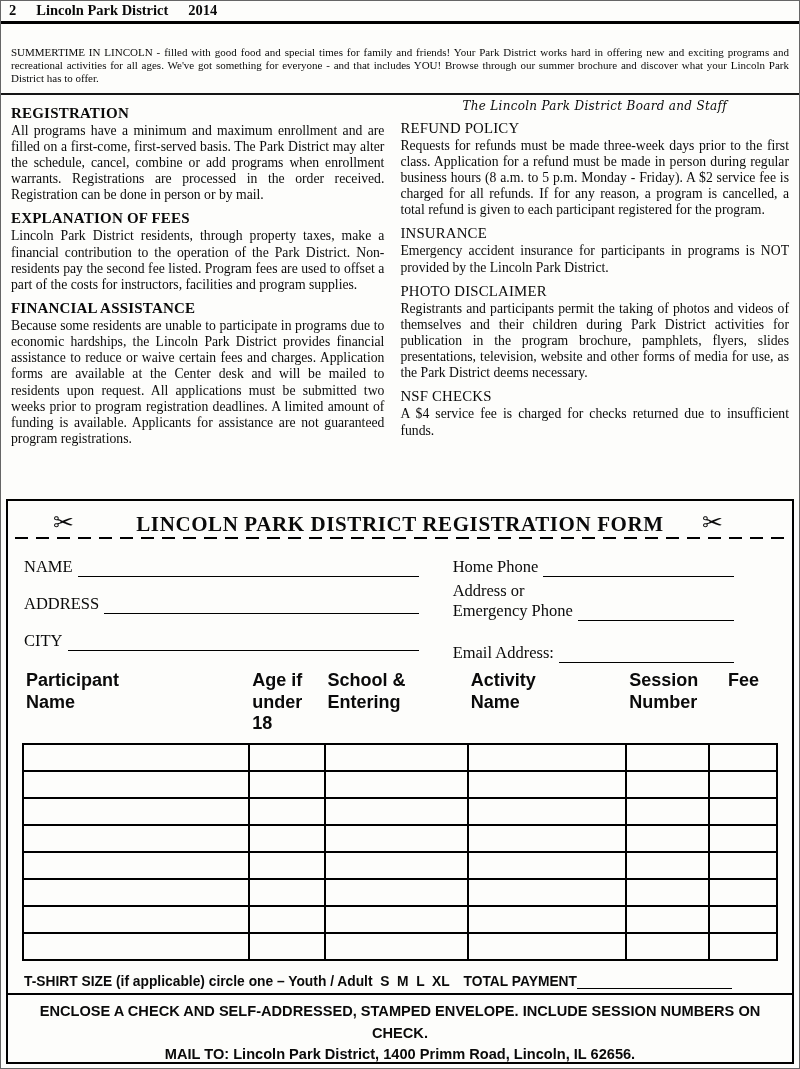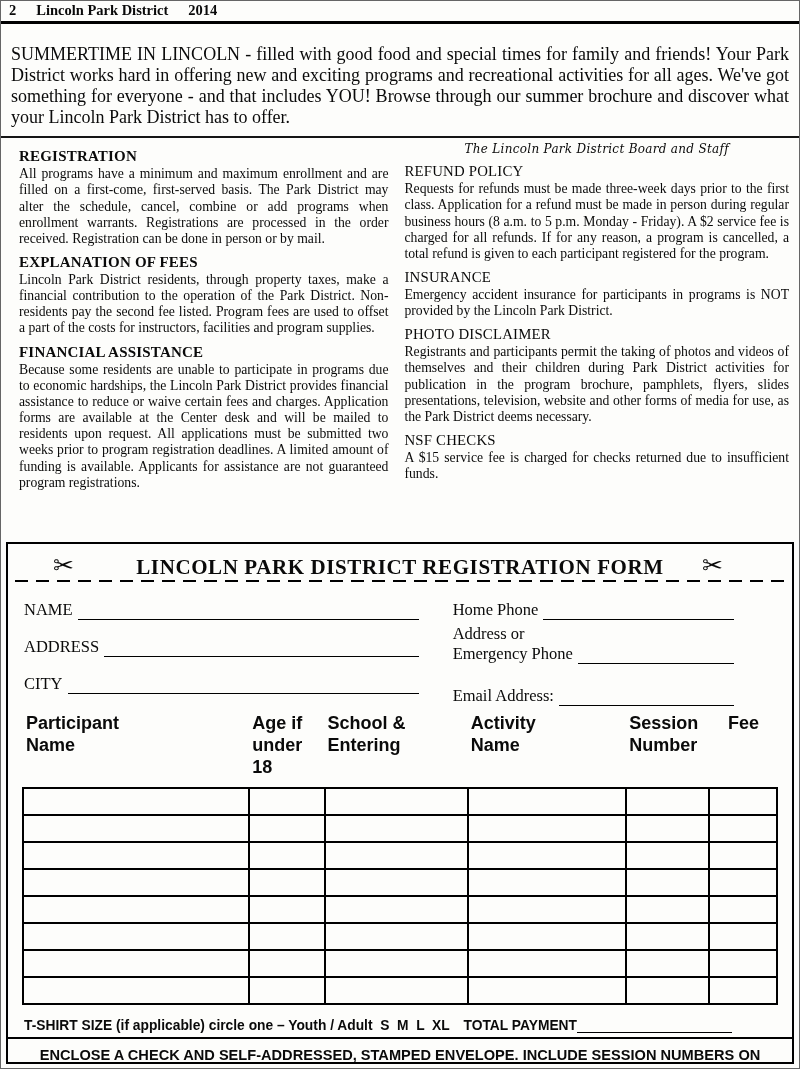--- a/index.html
+++ b/index.html
@@ -3,22 +3,22 @@
 <meta charset="utf-8">
 <style>
   * { margin:0; padding:0; box-sizing:border-box; }
   html, body { background:#e9e9e9; }
   .page {
     width:800px; height:1069px; margin:0 auto; background:#fdfdfb; color:#0a0a0a;
     font-family:"Liberation Serif", serif; border:1px solid #666;
     display:flex; flex-direction:column; overflow:hidden;
   }
   .header { display:flex; align-items:baseline; gap:20px; padding:1px 8px 2px; font-size:14.5px; font-weight:bold; border-bottom:3px solid #000; flex:none; }
-  .intro { padding:11px 10px 8px; font-size:18px; line-height:1.17; text-align:justify; border-bottom:2px solid #151515; flex:none;margin-top:9px; }
-  .columns { display:flex; gap:16px; padding:3px 10px 4px; height:398px; overflow:hidden; flex:none;margin-left:8px; }
+  .intro { padding:22px 10px 8px; font-size:11px; line-height:1.17; text-align:justify; border-bottom:2px solid #151515; flex:none; }
+  .columns { display:flex; gap:16px; padding:3px 10px 4px; height:398px; overflow:hidden; flex:none; }
   .col-left { width:49%; }
   .col-right { width:51%; }
   .shead { font-size:15px; margin:7px 0 1px; font-weight:bold; letter-spacing:0.2px; }
   .shead.normal { font-weight:normal; font-size:14.8px; }
   .sbody { font-size:13.7px; line-height:1.18; text-align:justify; }
   .script-heading { font-family:"DejaVu Serif", serif; font-style:italic; font-weight:normal; font-size:12px; text-align:center; margin:1px 0 2px; letter-spacing:0.3px; }
 
   .form-box { flex:1; min-height:0; margin:6px 5px 4px; border:2px solid #000; display:flex; flex-direction:column; overflow:hidden; background:#fdfdfb; }
   .cut-row { position:relative; height:46px; flex:none; }
   .cut-line { position:absolute; left:7px; right:7px; top:36px; height:2px;
@@ -86,21 +86,21 @@
       <section>
         <h3 class="shead normal">INSURANCE</h3>
         <p class="sbody">Emergency accident insurance for participants in programs is NOT provided by the Lincoln Park District.</p>
       </section>
       <section>
         <h3 class="shead normal">PHOTO DISCLAIMER</h3>
         <p class="sbody">Registrants and participants permit the taking of photos and videos of themselves and their children during Park District activities for publication in the program brochure, pamphlets, flyers, slides presentations, television, website and other forms of media for use, as the Park District deems necessary.</p>
       </section>
       <section>
         <h3 class="shead normal">NSF CHECKS</h3>
-        <p class="sbody">A $15 service fee is charged for checks returned due to insufficient funds.</p>
+        <p class="sbody">A $4 service fee is charged for checks returned due to insufficient funds.</p>
       </section>
     </div>
   </div>
 
   <div class="form-box">
 
     <div class="cut-row">
       <div class="cut-line"></div>
       <span class="scissors s-left">✂</span>
       <h2 class="form-title">LINCOLN PARK DISTRICT REGISTRATION FORM</h2>

